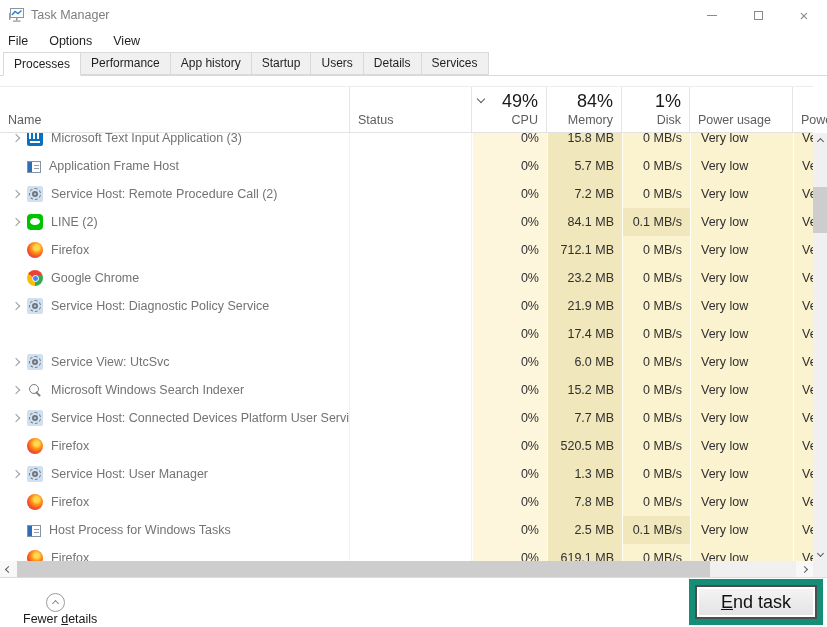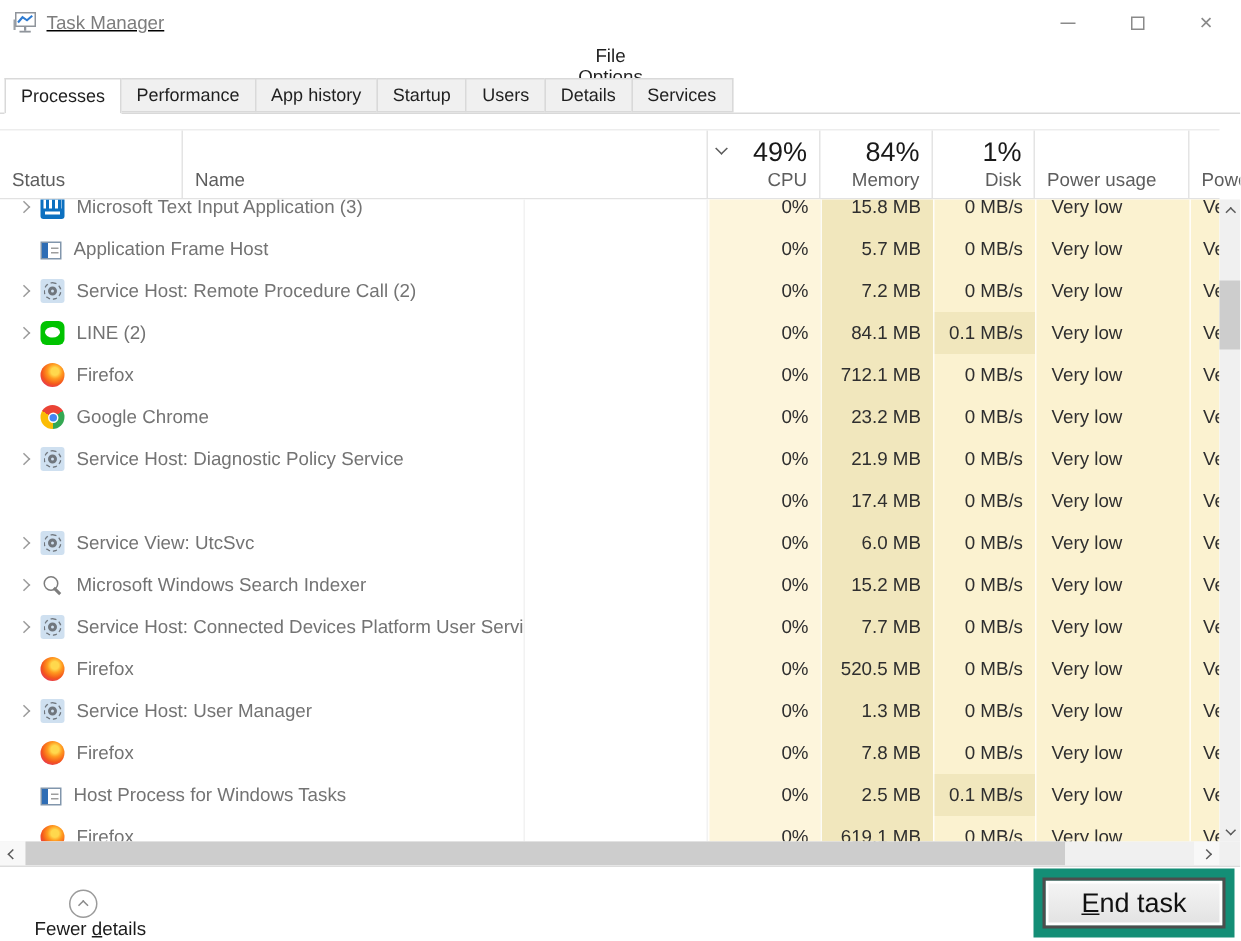--- a/index.html
+++ b/index.html
@@ -1,31 +1,31 @@
 <!DOCTYPE html>
 <html style="--teal: #148e76; --heat_cpu: #fdf5dc; --heat_memory: #f1e7bd; --heat_light: #fbf2d0; --heat_mid: #f1e7bd;"><head>
 <meta charset="utf-8">
 <style>
   * { margin:0; padding:0; box-sizing:border-box; }
   html,body { background:#fff; }
   body { font-family:"Liberation Sans","DejaVu Sans",sans-serif; }
   .window { position:relative; width:827px; height:627px; background:#fff; overflow:hidden; }
 
   
-  .titlebar { position:absolute; top:0; left:0; right:0; height:30px; display:flex; align-items:center; padding-left:8px;text-decoration:underline; }
+  .titlebar { position:absolute; top:0; left:0; right:0; height:30px; display:flex; align-items:center; padding-left:8px; }
   .app-icon { width:17px; height:16px; flex:none; }
   .title-text { margin-left:6px; font-size:12.5px; color:#7d7d7d; }
   .win-controls { position:absolute; right:0; top:0; height:30px; display:flex; }
   .win-btn { width:46px; height:30px; display:flex; align-items:center; justify-content:center; color:#8a8a8a; }
   .glyph-min { width:10px; border-top:1px solid #8a8a8a; }
   .glyph-max { width:9px; height:9px; border:1px solid #8a8a8a; }
   .glyph-close { font-size:15px; line-height:1; color:#8a8a8a; }
 
   
-  .menubar { position:absolute; top:30px; left:0; right:0; height:21px; display:flex; align-items:center; padding-left:8px;flex-direction:column; }
+  .menubar { position:absolute; top:30px; left:0; right:0; height:21px; display:flex; align-items:center; padding-left:8px; }
   .menu-item { font-size:12.5px; color:#1f1f1f; margin-right:21px; }
 
   
   .tabbar { position:absolute; top:53px; left:0; right:0; height:23px; display:flex; align-items:flex-end; padding-left:3px; border-bottom:1px solid #d9d9d9; }
   .tab { font-size:12px; color:#1f1f1f; background:#f0f0f0; border:1px solid #d9d9d9; padding:3px 10px 4px 10px; margin-right:-1px; white-space:nowrap; }
   .tab.active { background:#fff; border-bottom:1px solid #fff; margin-bottom:-1px; padding-top:4px; position:relative; z-index:2; }
 
   
   .thead { position:absolute; top:86px; left:0; width:813px; height:47px; border-top:1px solid #ededed; border-bottom:1px solid #e2e2e2; display:flex; background:#fff; }
   .th { position:relative; height:100%; border-right:1px solid #e4e4e4; }
@@ -145,25 +145,25 @@
     <span class="tab active">Processes</span>
     <span class="tab">Performance</span>
     <span class="tab">App history</span>
     <span class="tab">Startup</span>
     <span class="tab">Users</span>
     <span class="tab">Details</span>
     <span class="tab">Services</span>
   </div>
 
   <div class="thead">
+    <div class="th th-name">
+      <span class="lbl left">Name</span>
+    </div>
     <div class="th th-status">
       <span class="lbl left">Status</span>
-    </div>
-    <div class="th th-name">
-      <span class="lbl left">Name</span>
     </div>
     <div class="th th-cpu">
       <span class="chev down sort-chev"></span>
       <span class="pct">49%</span>
       <span class="lbl right">CPU</span>
     </div>
     <div class="th th-memory">
       <span class="pct">84%</span>
       <span class="lbl right">Memory</span>
     </div>

